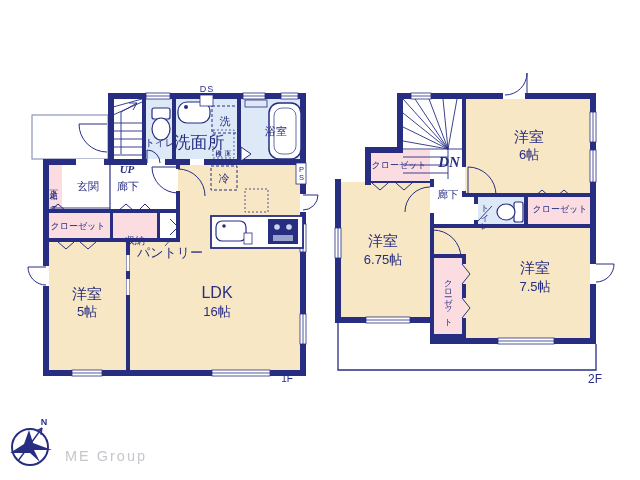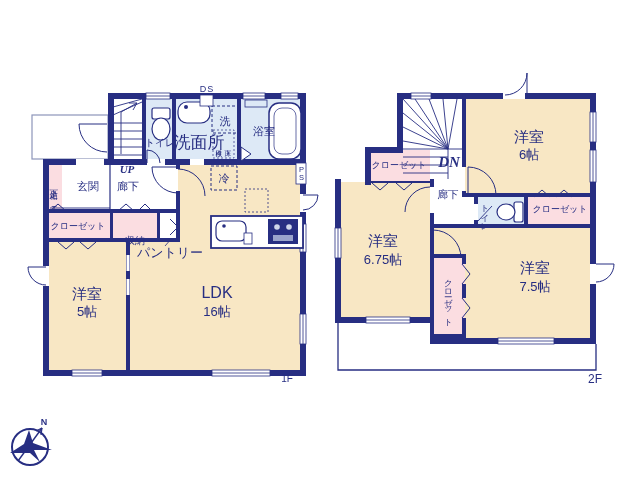--- a/index.html
+++ b/index.html
@@ -243,21 +243,21 @@
     <path d="M42,428 L36,431 M42,428 L41,435" stroke="#272e82" stroke-width="1.2" fill="none"></path>
   </g>
 </svg>
 
 <div class="lbl" style="left:194px;top:84px;width:26px;height:11px;font-size:9px;letter-spacing:1px;">DS</div>
 <div class="lbl" style="left:142px;top:137px;width:36px;height:12px;font-size:10px;">トイレ</div>
 <div class="lbl" style="left:176px;top:135px;width:46px;height:14px;font-size:17px;">洗面所</div>
 <div class="lbl" style="left:212px;top:110px;width:26px;height:22px;font-size:11px;">洗</div>
 <div class="lbl vlbl" style="left:223px;top:133px;width:9px;height:24px;font-size:6.5px;letter-spacing:0;">床下</div>
 <div class="lbl vlbl" style="left:214px;top:133px;width:9px;height:24px;font-size:6.5px;letter-spacing:0;">点検口</div>
-<div class="lbl" style="left:248px;top:124px;width:32px;height:14px;font-size:11px;">浴室</div>
+<div class="lbl" style="left:260px;top:124px;width:32px;height:14px;font-size:11px;">浴室</div>
 <div class="lbl vlbl" style="left:47px;top:166px;width:14px;height:36px;font-size:8.5px;">下足箱</div>
 <div class="lbl" style="left:47px;top:203px;width:14px;height:12px;font-size:8.5px;">T</div>
 <div class="lbl" style="left:72px;top:179px;width:32px;height:14px;font-size:11px;">玄関</div>
 <div class="lbl ital" style="left:113px;top:163px;width:28px;height:12px;font-size:11px;">UP</div>
 <div class="lbl" style="left:112px;top:180px;width:32px;height:13px;font-size:11px;">廊下</div>
 <div class="lbl" style="left:49px;top:221px;width:58px;height:11px;font-size:9px;">クローゼット</div>
 <div class="lbl" style="left:120px;top:235px;width:30px;height:12px;font-size:10px;">収納</div>
 <div class="lbl" style="left:146px;top:247px;width:48px;height:10px;font-size:13px;">パントリー</div>
 <div class="lbl" style="left:216px;top:171px;width:16px;height:14px;font-size:11px;">冷</div>
 <div class="lbl" style="left:297px;top:165px;width:9px;height:9px;font-size:7.5px;">P</div>
@@ -276,14 +276,15 @@
 <div class="lbl vlbl" style="left:479px;top:197px;width:12px;height:31px;font-size:8.5px;letter-spacing:0;">トイレ</div>
 <div class="lbl" style="left:529px;top:204px;width:62px;height:11px;font-size:9px;">クローゼット</div>
 <div class="lbl" style="left:362px;top:232px;width:42px;height:17px;font-size:15px;">洋室</div>
 <div class="lbl" style="left:358px;top:252px;width:50px;height:15px;font-size:13px;">6.75帖</div>
 <div class="lbl" style="left:514px;top:259px;width:42px;height:17px;font-size:15px;">洋室</div>
 <div class="lbl" style="left:512px;top:279px;width:46px;height:15px;font-size:13px;">7.5帖</div>
 <div class="lbl vlbl" style="left:442px;top:262px;width:13px;height:70px;font-size:8.5px;letter-spacing:0;">クローゼット</div>
 <div class="lbl" style="left:574px;top:372px;width:26px;height:14px;font-size:12px;margin-left:8px;">2F</div>
 
 <div class="lbl" style="left:38px;top:417px;width:12px;height:11px;font-size:9px;font-weight:bold;">N</div>
+<div class="lbl gray" style="left:58px;top:447px;width:96px;height:18px;font-size:14.5px;">ME Group</div>
 
 </div>
 
 </body></html>

